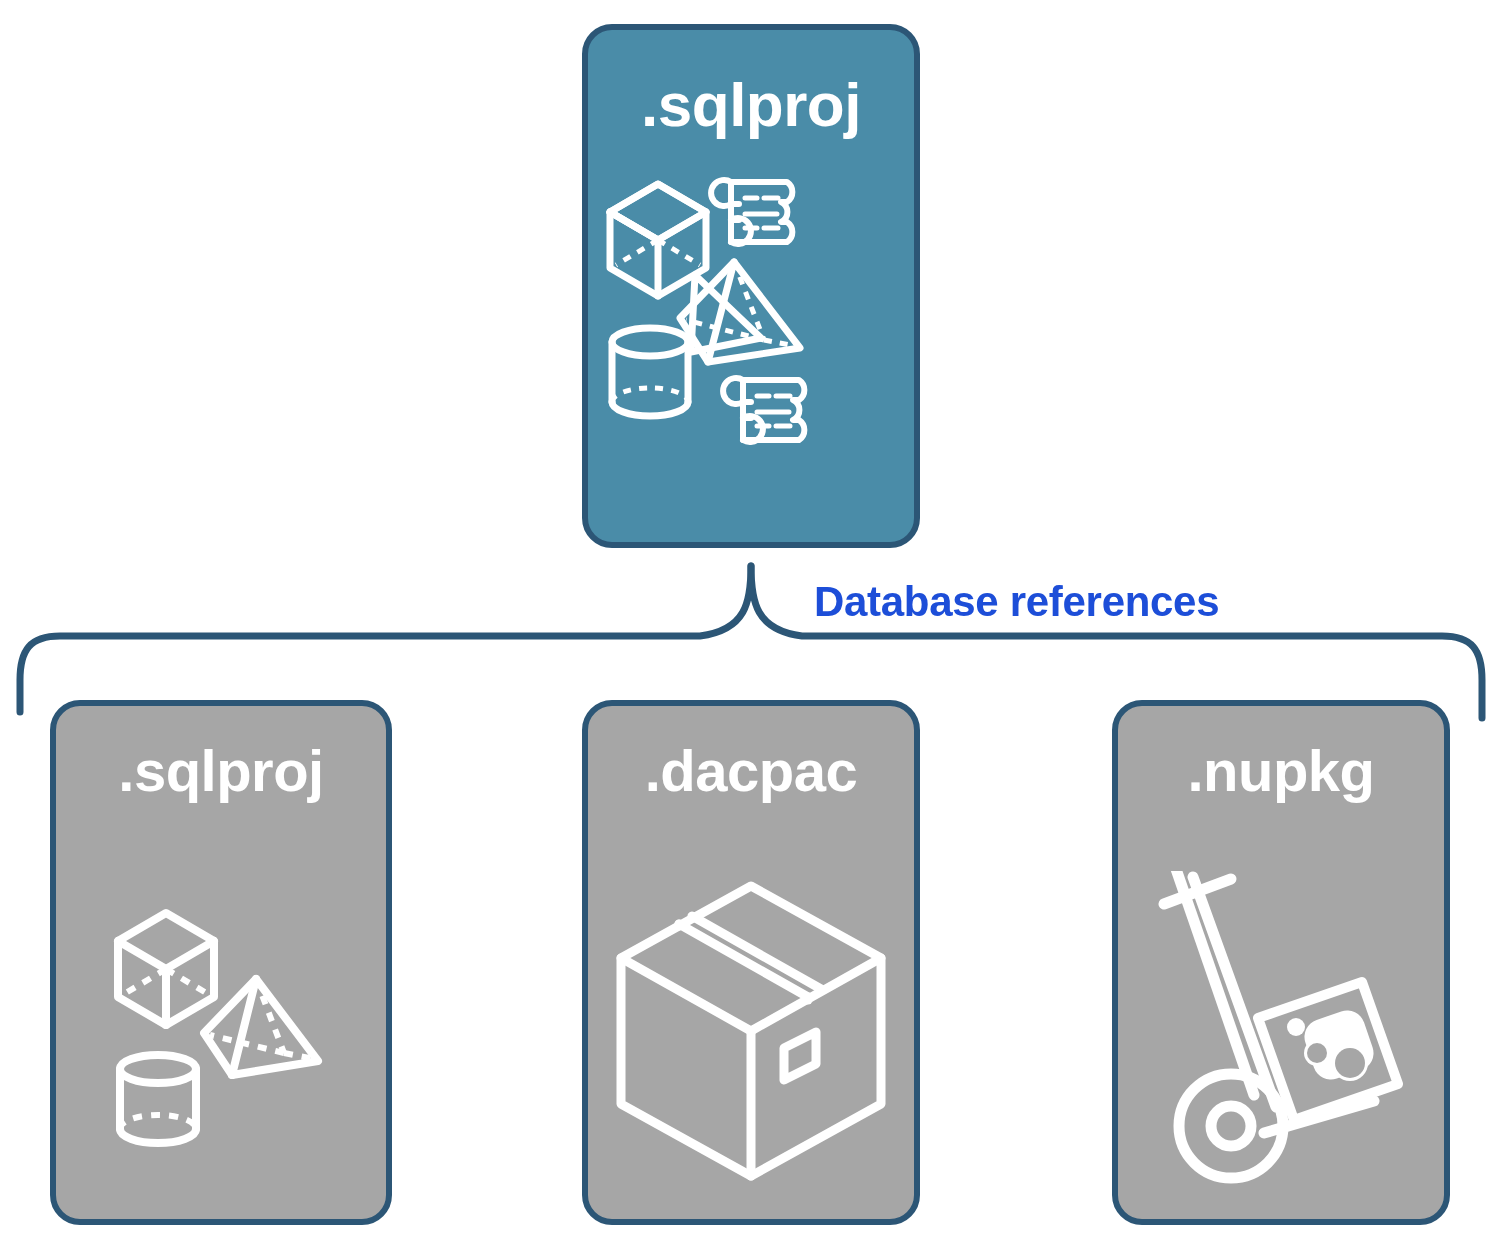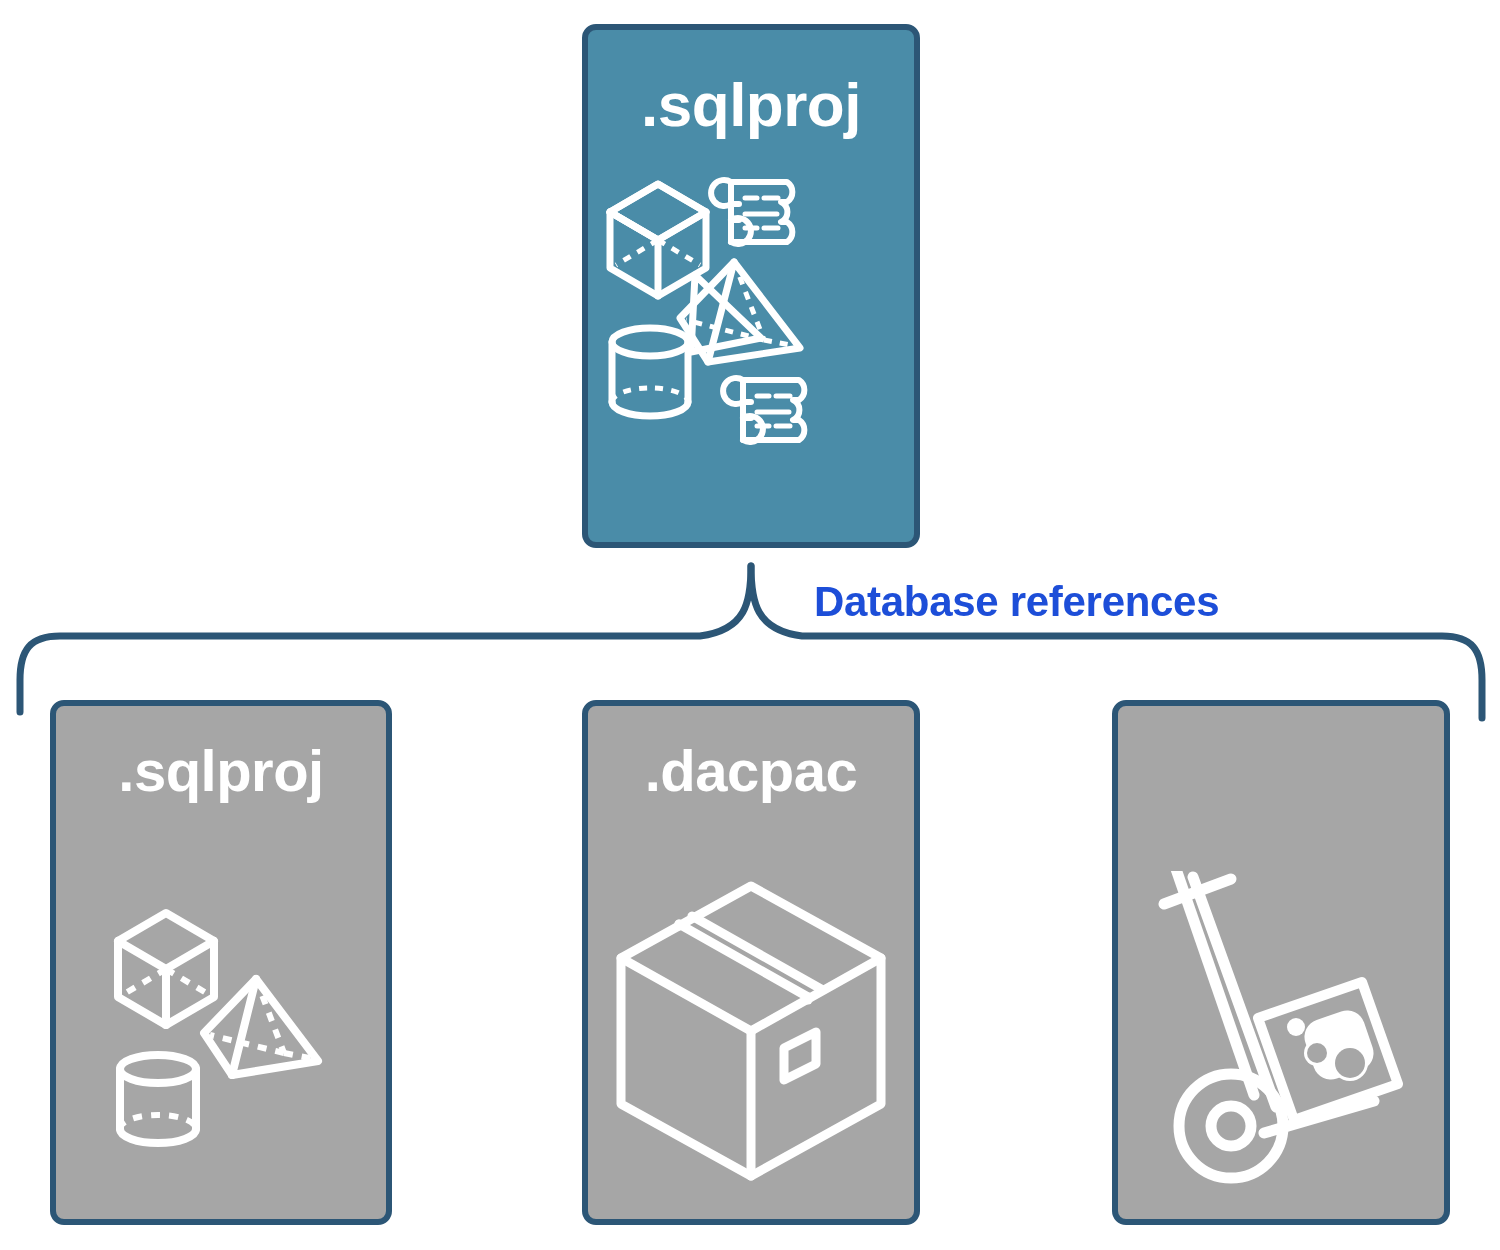--- a/index.html
+++ b/index.html
@@ -15,21 +15,21 @@
     font-family: "Liberation Sans", sans-serif;
   }
   .stage {
     position: absolute;
     left: 0; top: 0;
     width: 1500px;
     height: 1250px;
   }
   .card {
     position: absolute;
-    border-radius: 14px;
+    border-radius: 30px;
     border: 6px solid #2C5676;
     box-sizing: border-box;
     display: flex;
     flex-direction: column;
     align-items: center;
   }
   .card-primary {
     background: #4A8CA8;
   }
   .card-secondary {
@@ -258,20 +258,21 @@
         </g>
 
         <g stroke="#ffffff" stroke-width="9" fill="none" stroke-linejoin="round">
           <path d="M178 172 L210 156 L210 188 L178 204 Z"></path>
         </g>
       </svg>
     </div>
   </div>
 
   <div class="card card-secondary" id="card-nupkg">
+    <div class="card-title">.nupkg</div>
     <div class="icon-wrap">
       <svg width="290" height="320" viewBox="0 0 290 320" fill="none" xmlns="http://www.w3.org/2000/svg">
 
         <g stroke="#ffffff" stroke-width="11" fill="none" stroke-linecap="round" stroke-linejoin="round">
           <path d="M28 33 L95 8"></path>
         </g>
 
         <g stroke="#ffffff" stroke-width="11" fill="none" stroke-linecap="round" stroke-linejoin="round">
           <path d="M40 -2 L118 224"></path>
         </g>

